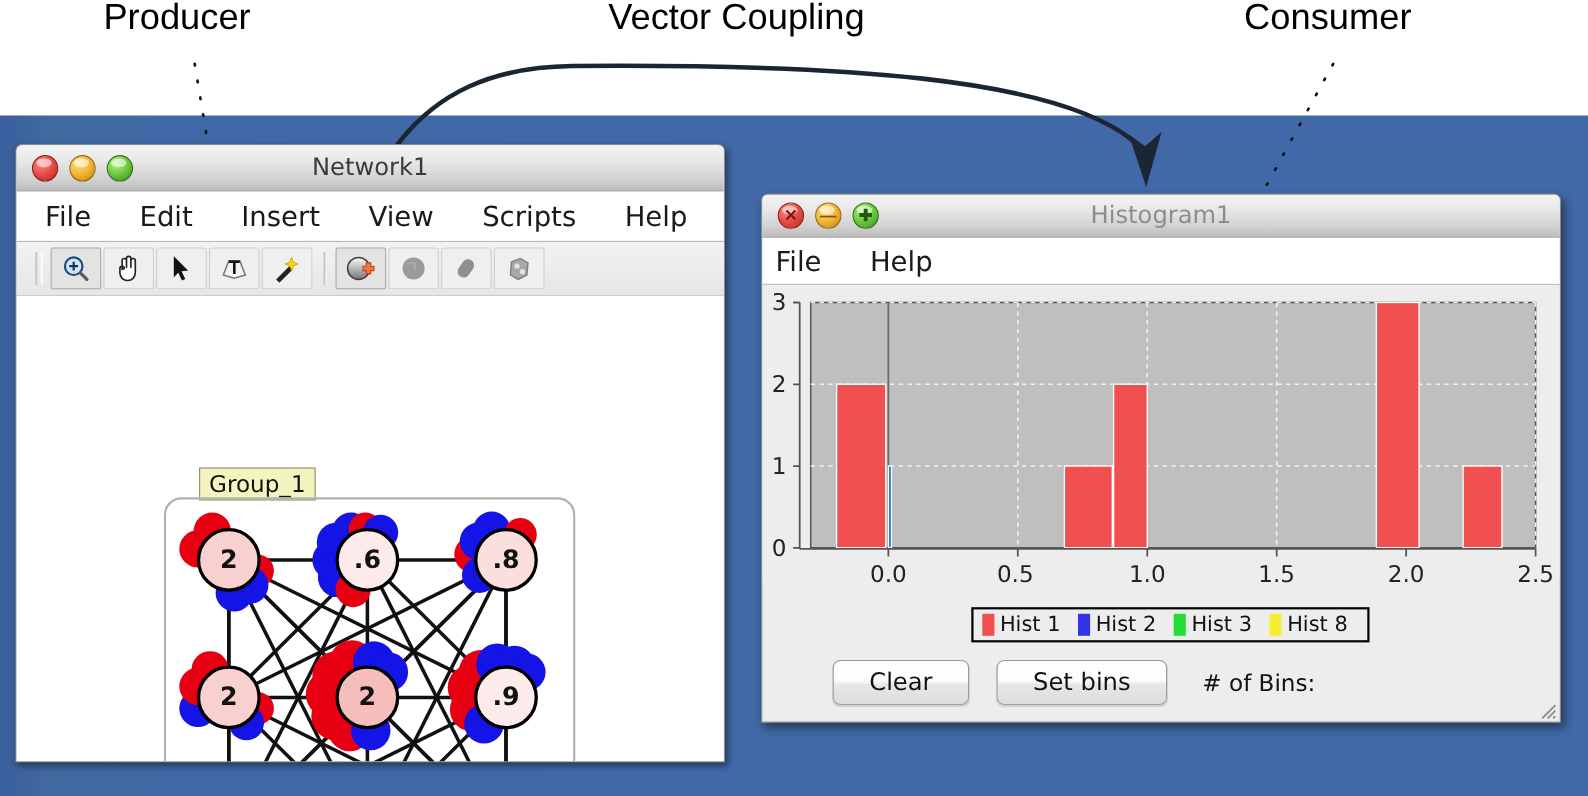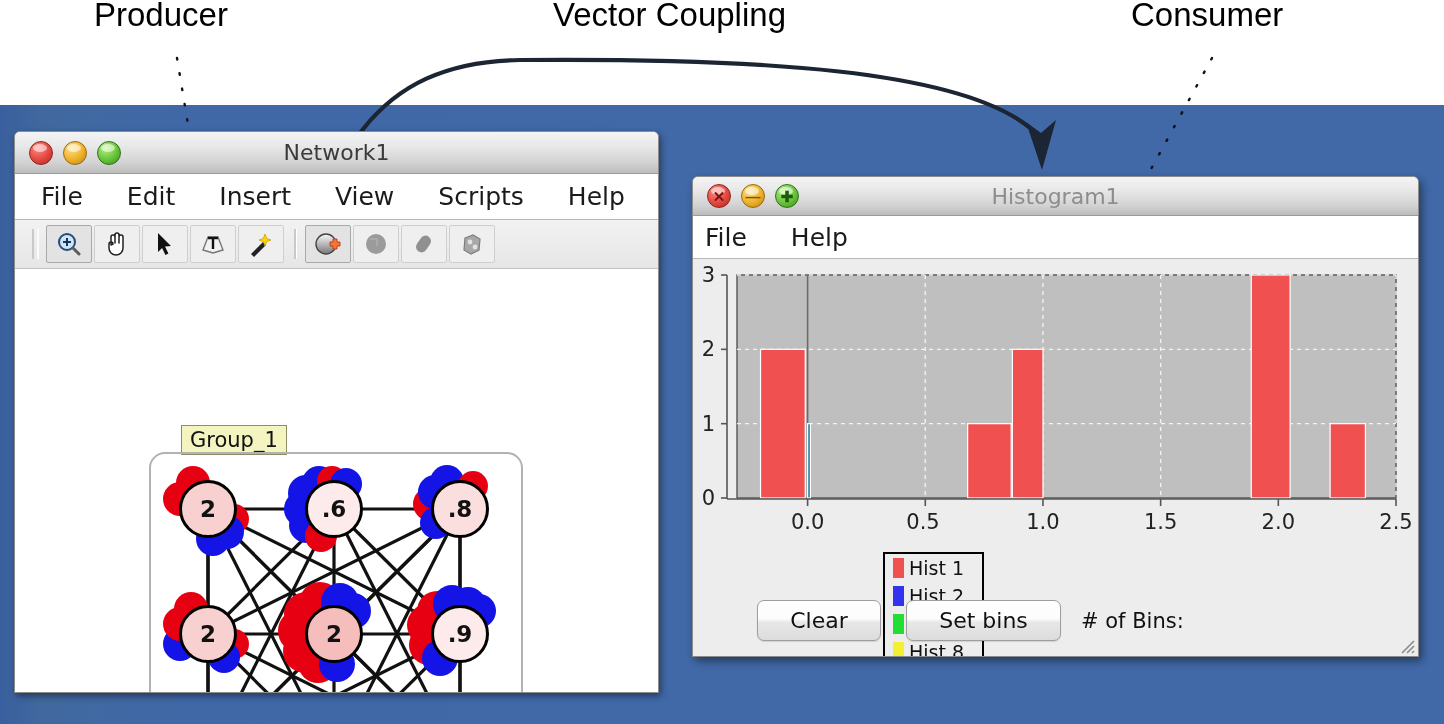--- a/index.html
+++ b/index.html
@@ -129,21 +129,21 @@
   #win-hist .title-text{color:#8d8d8d;font-size:22px;}
   #win-hist .menubar{height:42px;padding-left:12px;}
   #win-hist .menuitem{margin-right:44px;}
   .plotwrap{position:relative;height:268px;background:#ededed;}
 
   .ytick{position:absolute;right:0;font-size:21px;color:#222;font-family:"DejaVu Sans",sans-serif;transform:translateY(-50%);}
   .xtick{position:absolute;top:6px;font-size:21px;color:#222;font-family:"DejaVu Sans",sans-serif;transform:translateX(-50%);}
 
   .legendbox{
     position:absolute;border:2px solid #000;background:#ededed;
-    display:flex;align-items:flex-end;padding:3px 8px;gap:6px;flex-direction:column;
+    display:flex;align-items:flex-end;padding:3px 8px;gap:6px;
   }
   .lg-item{display:flex;align-items:center;gap:5px;margin-right:10px;}
   .lg-swatch{width:11px;height:20px;display:inline-block;}
   .lg-label{font-size:19px;color:#111;font-family:"DejaVu Sans",sans-serif;}
 
   .btn{
     position:absolute;height:39px;
     background:linear-gradient(to bottom,#fefefe 0%,#fdfdfd 45%,#e7e7e7 55%,#dcdcdc 100%);
     border:1px solid #9d9d9d;border-radius:7px;
     display:flex;align-items:center;justify-content:center;
@@ -440,21 +440,21 @@
           <span class="lg-label">Hist 3</span>
         </div>
         <div class="lg-item">
           <span class="lg-swatch" style="background: rgb(245, 239, 50);"></span>
           <span class="lg-label">Hist 8</span>
         </div>
       </div>
 
     <div class="btn" id="btn-clear" style="left:64px;top:423px;width:122px;">Clear</div>
     <div class="btn" id="btn-setbins" style="left:213px;top:423px;width:153px;">Set bins</div>
-    <div class="fieldlabel" style="left:388px;top:432px;"># of Bins:</div>
+    <div class="fieldlabel" style="left:400px;top:432px;"># of Bins:</div>
 
     <div class="grip">
       <svg width="18" height="18" viewBox="0 0 18 18">
         <g stroke="#8a8a8a" stroke-width="1.6">
           <line x1="17" y1="5" x2="5" y2="17"></line>
             <line x1="17" y1="10" x2="10" y2="17"></line>
             <line x1="17" y1="15" x2="15" y2="17"></line>
         </g>
       </svg>
     </div>

